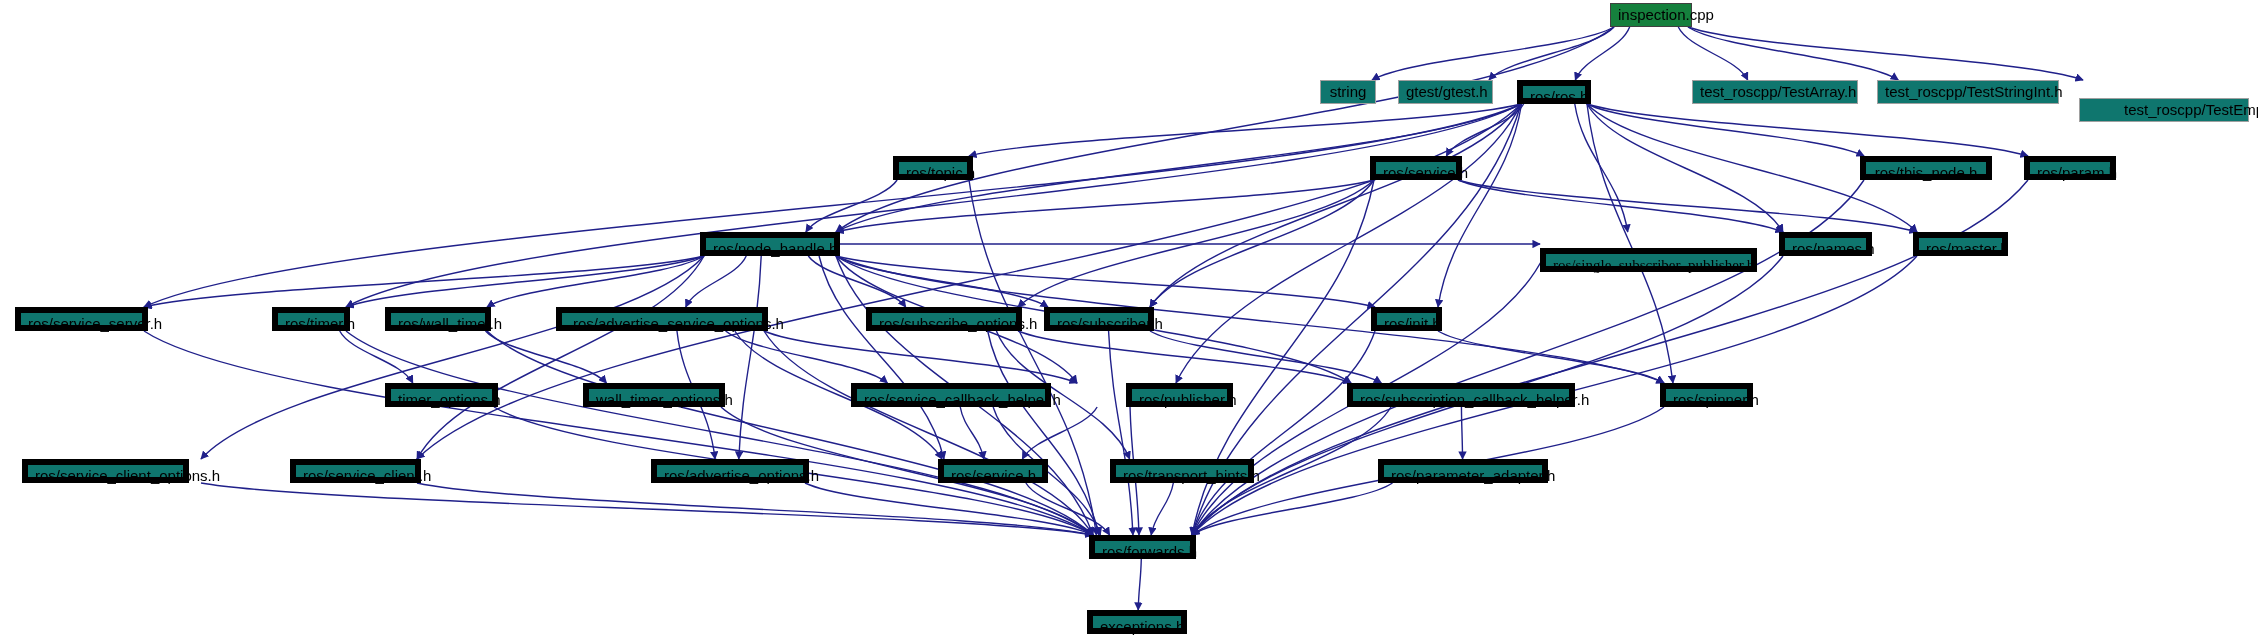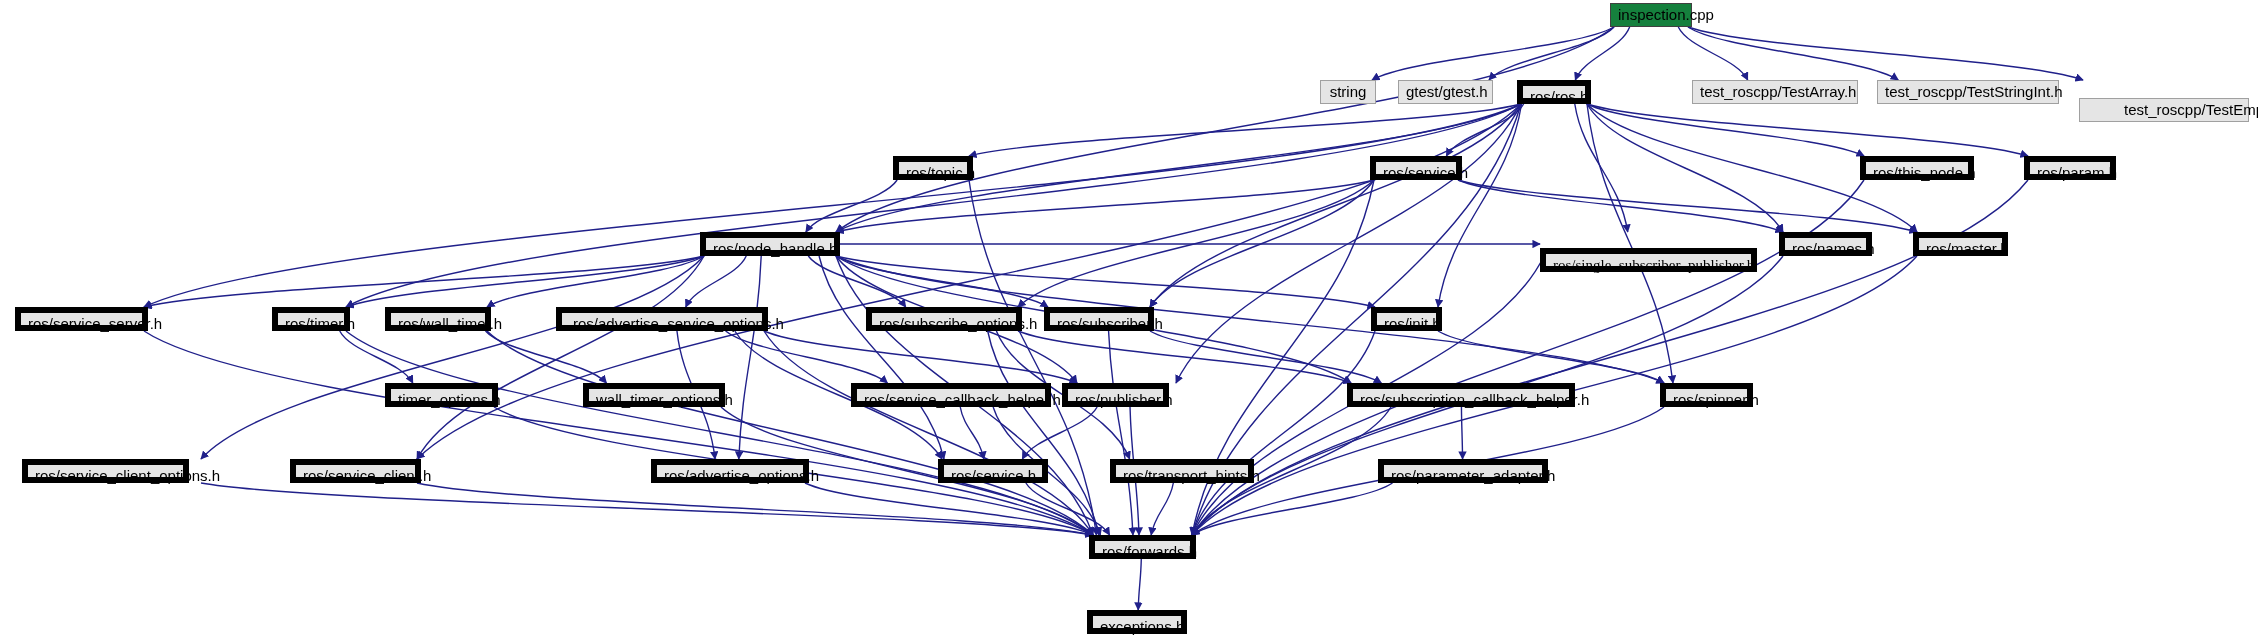--- a/index.html
+++ b/index.html
@@ -18,21 +18,21 @@
     pointer-events:none;
   }
   .node {
     position:absolute;
     box-sizing:border-box;
     height:24px;
     line-height:22px;
     text-align:center;
     font-size:15px;
     color:#000000;
-    background:#e5e5e5;
+    background:#0f766e;
     border:1px solid #a0a0a0;
     white-space:nowrap;
     padding:0 7px;
     z-index:5;
   }
   .node.strong { border:6px solid #000000; }
   .node.root {
     background:#15803d;
     border:1px solid #404040;
   }
@@ -157,21 +157,21 @@
       </div>
       <div class="node" style="left: 2079px; top: 98px; width: 170px; padding-left: 44px;">
         <span class="node-label">test_roscpp/TestEmpty.h</span>
       </div>
       <div class="node strong" style="left: 893px; top: 156px; width: 80px;">
         <span class="node-label">ros/topic.h</span>
       </div>
       <div class="node strong" style="left: 1370px; top: 156px; width: 92px;">
         <span class="node-label">ros/service.h</span>
       </div>
-      <div class="node strong" style="left: 1860px; top: 156px; width: 114px;">
+      <div class="node strong" style="left: 1860px; top: 156px; width: 132px;">
         <span class="node-label">ros/this_node.h</span>
       </div>
       <div class="node strong" style="left: 2024px; top: 156px; width: 92px;">
         <span class="node-label">ros/param.h</span>
       </div>
       <div class="node strong" style="left: 700px; top: 232px; width: 140px;">
         <span class="node-label">ros/node_handle.h</span>
       </div>
       <div class="node strong" style="left: 1540px; top: 248px; width: 217px; font-family: Liberation Serif, serif;">
         <span class="node-label">ros/single_subscriber_publisher.h</span>
@@ -205,21 +205,21 @@
       </div>
       <div class="node strong" style="left: 385px; top: 383px; width: 113px;">
         <span class="node-label">timer_options.h</span>
       </div>
       <div class="node strong" style="left: 583px; top: 383px; width: 142px;">
         <span class="node-label">wall_timer_options.h</span>
       </div>
       <div class="node strong" style="left: 851px; top: 383px; width: 200px;">
         <span class="node-label">ros/service_callback_helper.h</span>
       </div>
-      <div class="node strong" style="left: 1062px; top: 383px; width: 107px;">
+      <div class="node strong" style="left: 1126px; top: 383px; width: 107px;">
         <span class="node-label">ros/publisher.h</span>
       </div>
       <div class="node strong" style="left: 1347px; top: 383px; width: 228px;">
         <span class="node-label">ros/subscription_callback_helper.h</span>
       </div>
       <div class="node strong" style="left: 1660px; top: 383px; width: 93px;">
         <span class="node-label">ros/spinner.h</span>
       </div>
       <div class="node strong" style="left: 22px; top: 459px; width: 167px;">
         <span class="node-label">ros/service_client_options.h</span>

